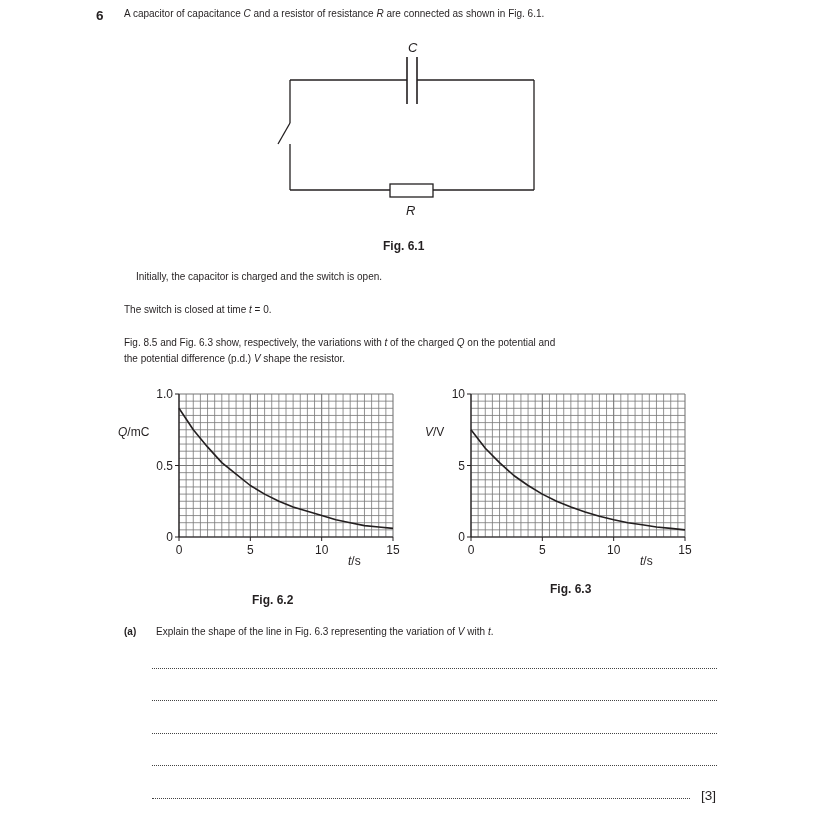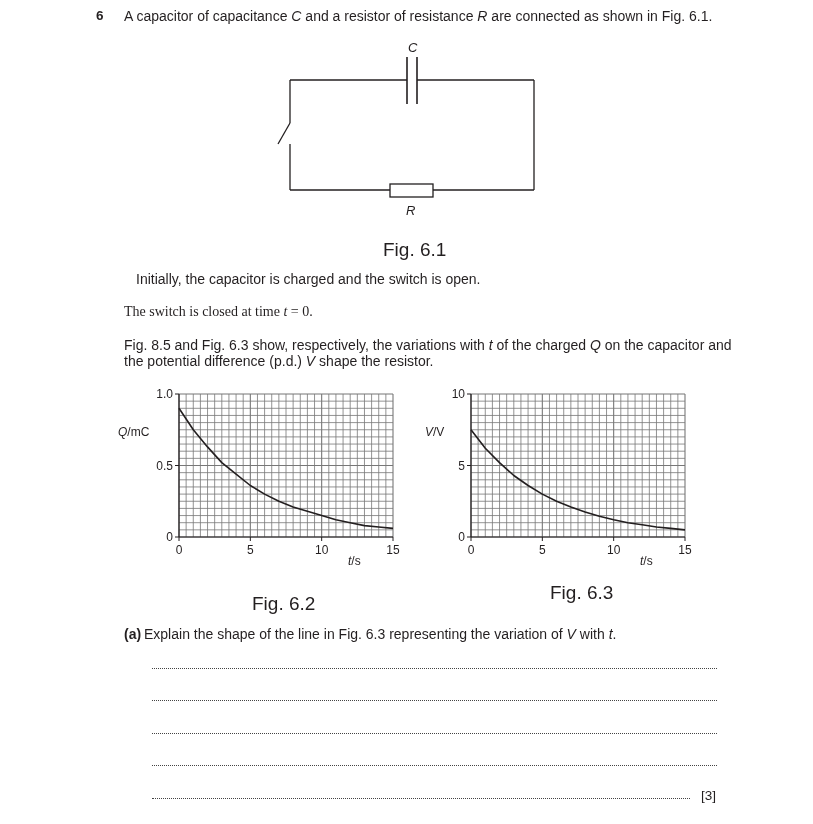--- a/index.html
+++ b/index.html
@@ -1,21 +1,21 @@
 <!DOCTYPE html>
 <html><head>
 <meta charset="utf-8">
 <style>
   html, body { margin:0; padding:0; background:#fff; }
   body { width:813px; height:824px; position:relative; overflow:hidden;
          font-family:"Liberation Sans", sans-serif; color:#231f20; font-size:13px; }
   .abs { position:absolute; white-space:nowrap; }
   .qnum { left:96px; top:8px; font-weight:bold; font-size:13.5px; }
-  .txt { font-size:14px; }
-  .fig { font-weight:normal; font-size:19px; }
+  .txt { font-size:10px; }
+  .fig { font-weight:bold; font-size:12px; }
   svg { position:absolute; left:0; top:0; }
   .ans { position:absolute; left:152px; height:0; border-bottom:1.3px dotted #444; }
   .marks { position:absolute; left:701px; top:788px; font-size:13.5px; }
   i { font-style:italic; }
 </style>
 </head>
 <body>
 
 <div class="abs qnum">6</div>
 <div class="abs txt" style="left:124px; top:8px;"><span>A capacitor of capacitance </span><i>C</i><span> and a resistor of resistance </span><i>R</i><span> are connected as shown in Fig. 6.1.</span></div>
@@ -39,22 +39,22 @@
     <line x1="290" y1="80" x2="290" y2="123"></line>
     <line x1="290" y1="123" x2="278" y2="144"></line>
     <line x1="290" y1="144" x2="290" y2="190"></line>
   </g>
 </svg>
 <div class="abs" style="left:408px; top:40px; font-size:13px; font-style:italic;">C</div>
 <div class="abs" style="left:406px; top:203px; font-size:13px; font-style:italic;">R</div>
 <div class="abs fig" style="left:383px; top:239px;">Fig. 6.1</div>
 
 <div class="abs txt" style="left:124px; top:271px;margin-left:12px;">Initially, the capacitor is charged and the switch is open.</div>
-<div class="abs txt" style="left:124px; top:304px;font-family:Liberation Serif, serif;"><span>The switch is closed at time </span><i>t</i><span> = 0.</span></div>
-<div class="abs txt" style="left:124px; top:337px;"><span>Fig. 8.5 and Fig. 6.3 show, respectively, the variations with </span><i>t</i><span> of the charged </span><i>Q</i><span> on the capacitor and</span></div>
+<div class="abs txt" style="left:124px; top:304px;"><span>The switch is closed at time </span><i>t</i><span> = 0.</span></div>
+<div class="abs txt" style="left:124px; top:337px;"><span>Fig. 8.5 and Fig. 6.3 show, respectively, the variations with </span><i>t</i><span> of the charged </span><i>Q</i><span> on the potential and</span></div>
 <div class="abs txt" style="left:124px; top:353px;"><span>the potential difference (p.d.) </span><i>V</i><span> shape the resistor.</span></div>
 
 <svg id="chart-svg" width="813" height="824">
     <g></g>
     <line x1="179" y1="394" x2="179" y2="537" stroke="#777" stroke-width="1.1"></line>
     <line x1="186.13333333333333" y1="394" x2="186.13333333333333" y2="537" stroke="#777" stroke-width="0.8"></line>
     <line x1="193.26666666666668" y1="394" x2="193.26666666666668" y2="537" stroke="#777" stroke-width="0.8"></line>
     <line x1="200.4" y1="394" x2="200.4" y2="537" stroke="#777" stroke-width="0.8"></line>
     <line x1="207.53333333333333" y1="394" x2="207.53333333333333" y2="537" stroke="#777" stroke-width="0.8"></line>
     <line x1="214.66666666666666" y1="394" x2="214.66666666666666" y2="537" stroke="#777" stroke-width="0.8"></line>
@@ -194,20 +194,20 @@
     <text x="685" y="554" text-anchor="middle" font-size="12" fill="#231f20" font-family="Liberation Sans, sans-serif">15</text>
     <text x="425" y="436" font-size="12" fill="#231f20" font-family="Liberation Sans, sans-serif"><tspan font-style="italic">V</tspan><tspan>/V</tspan></text>
     <text x="640" y="565" font-size="12" fill="#231f20" font-family="Liberation Sans, sans-serif"><tspan font-style="italic">t</tspan><tspan>/s</tspan></text>
     <polyline points="471.0,429.8 485.3,448.3 499.5,462.6 513.8,475.5 528.1,485.5 542.3,494.1 556.6,501.3 570.9,507.0 585.1,512.0 599.4,516.3 613.7,519.8 627.9,522.7 642.2,524.8 656.5,527.0 670.7,528.4 685.0,529.9" fill="none" stroke="#231f20" stroke-width="1.6" stroke-linejoin="round"></polyline>
   </svg>
 
 <div class="abs fig" style="left:252px; top:593px;">Fig. 6.2</div>
 <div class="abs fig" style="left:550px; top:582px;">Fig. 6.3</div>
 
 <div class="abs txt" style="left:124px; top:626px; font-weight:bold;">(a)</div>
-<div class="abs txt" style="left:144px; top:626px;"><span>Explain the shape of the line in Fig. 6.3 representing the variation of </span><i>V</i><span> with </span><i>t</i><span>.</span></div>
+<div class="abs txt" style="left:156px; top:626px;"><span>Explain the shape of the line in Fig. 6.3 representing the variation of </span><i>V</i><span> with </span><i>t</i><span>.</span></div>
 
 <div class="ans" style="top:668px; width:565px;"></div>
 <div class="ans" style="top:700px; width:565px;"></div>
 <div class="ans" style="top:733px; width:565px;"></div>
 <div class="ans" style="top:765px; width:565px;"></div>
 <div class="ans" style="top:798px; width:538px;"></div>
 <div class="marks">[3]</div>
 
 </body></html>

